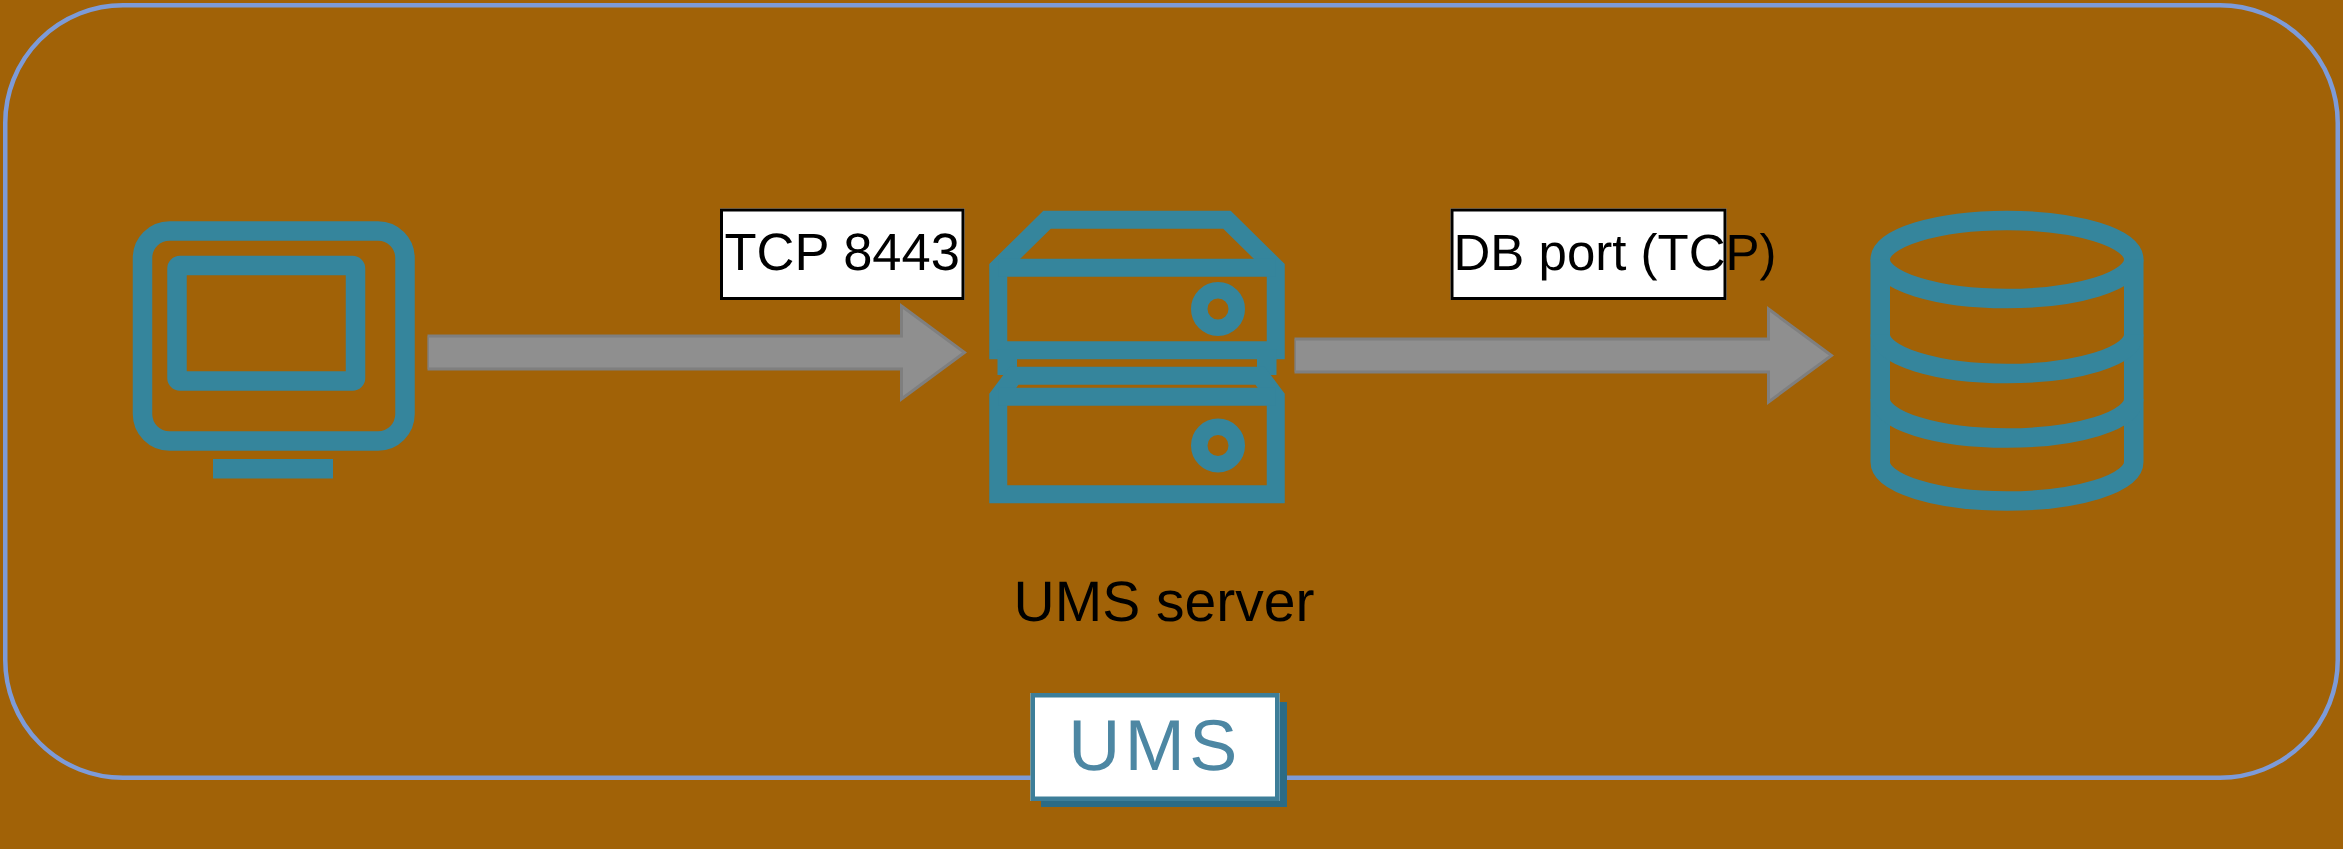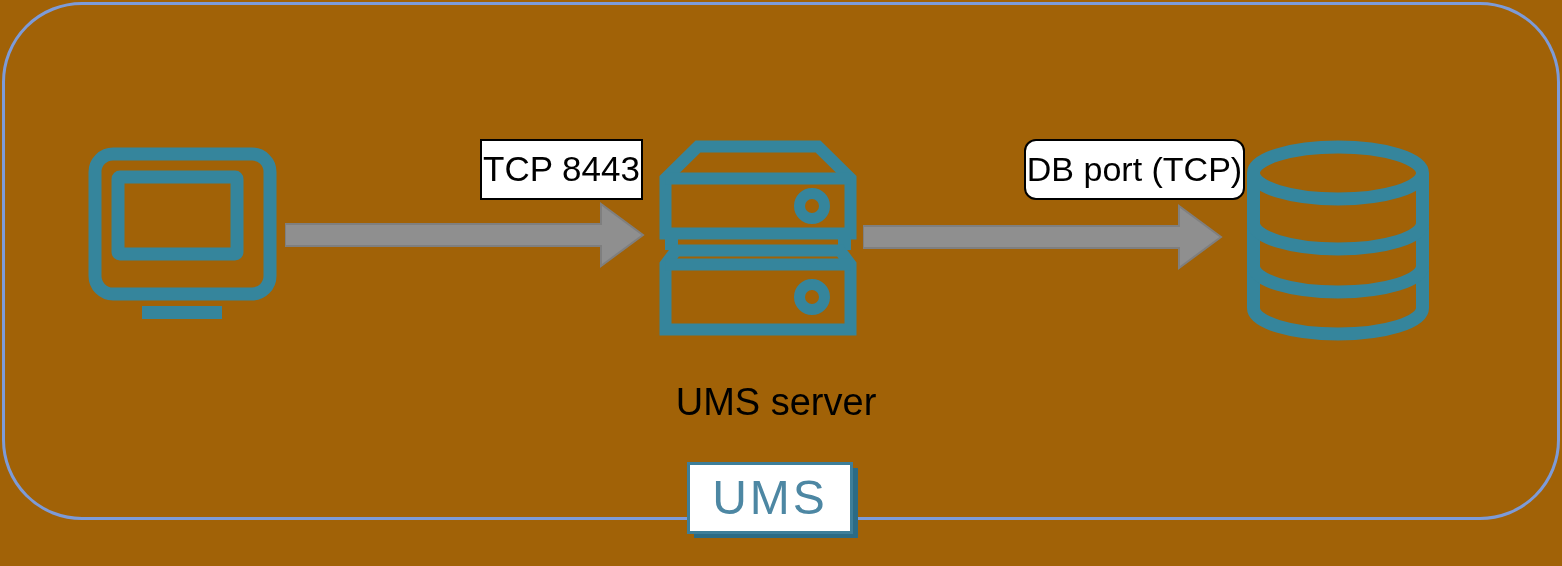--- a/index.html
+++ b/index.html
@@ -87,21 +87,21 @@
     <rect class="teal-fill" x="179" y="93" width="13" height="17"></rect>
     <path class="teal-stroke" stroke-width="12" d="M17,110.5 L181,110.5 L191.5,124.5 L191.5,189.5 L6.5,189.5 L6.5,124.5 Z"></path>
     <path class="teal-stroke" stroke-width="12" d="M6.5,124.5 L191.5,124.5"></path>
     <circle class="teal-stroke" stroke-width="11" cx="153" cy="157" r="12.5"></circle>
   </svg>
 
   <svg class="icon-svg" style="left:863px;top:204px" width="360" height="66" viewBox="0 0 360 66">
     <polygon class="arrow-shape" points="0,22 316,22 316,2 358,33 316,64 316,44 0,44"></polygon>
   </svg>
 
-  <div class="port-label" style="left:1024px;top:139px;width:221px;border-radius:12px;">DB port (TCP)</div>
+  <div class="port-label" style="left:967px;top:139px;width:184px;">DB port (TCP)</div>
 
   <svg class="icon-svg" style="left:1246px;top:140px" width="184" height="202" viewBox="0 0 184 202">
     <ellipse class="teal-stroke" stroke-width="13" cx="92" cy="33" rx="84.5" ry="26"></ellipse>
     <path class="teal-stroke" stroke-width="13" d="M7.5,33 L7.5,168"></path>
     <path class="teal-stroke" stroke-width="13" d="M176.5,33 L176.5,168"></path>
     <path class="teal-stroke" stroke-width="13" d="M7.5,83 A84.5,26 0 0 0 176.5,83"></path>
     <path class="teal-stroke" stroke-width="13" d="M7.5,126 A84.5,26 0 0 0 176.5,126"></path>
     <path class="teal-stroke" stroke-width="13" d="M7.5,168 A84.5,26 0 0 0 176.5,168"></path>
   </svg>
 

